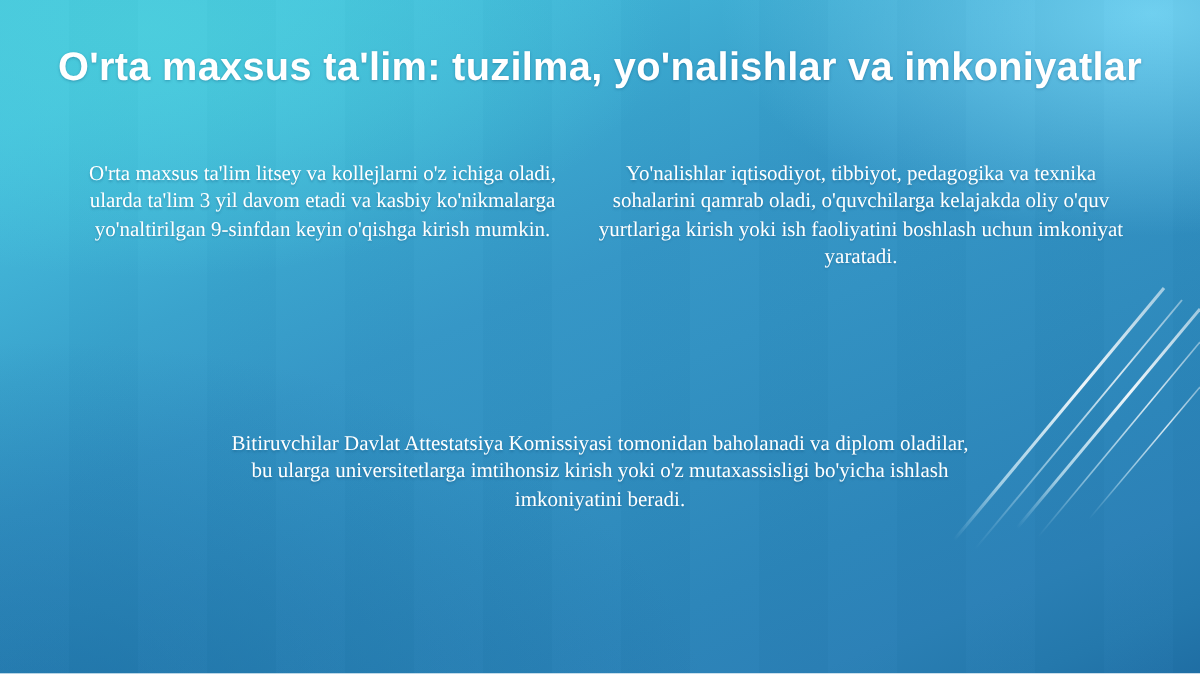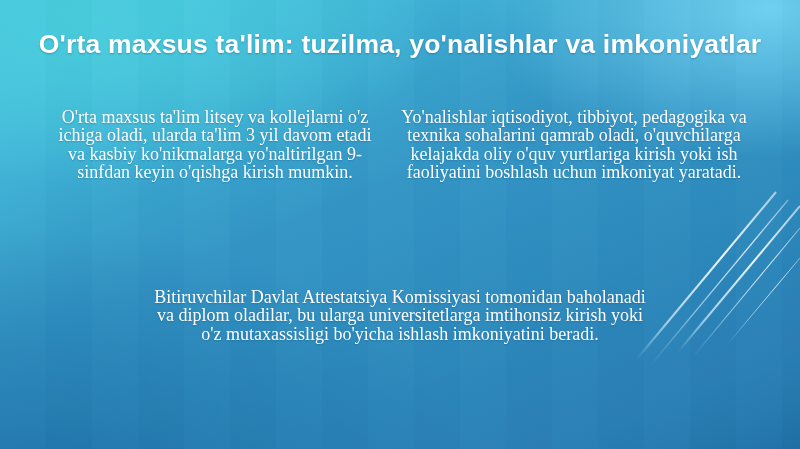--- a/index.html
+++ b/index.html
@@ -80,21 +80,21 @@
     line-height: 34px;
     letter-spacing: 0.2px;
     color: #ffffff;
     text-shadow: 0 1px 2px rgba(10,70,110,0.35);
     white-space: nowrap;
   }
 
   .body-text {
     position: absolute;
     font-family: "Liberation Serif", serif;
-    font-size: 18px;
+    font-size: 14px;
     line-height: 18.4px;
     color: #ffffff;
     text-align: center;
     text-shadow: 0 1px 1.5px rgba(10,70,110,0.30);
   }
 
   .col-left {
     left: 56px;
     top: 108px;
     width: 318px;

